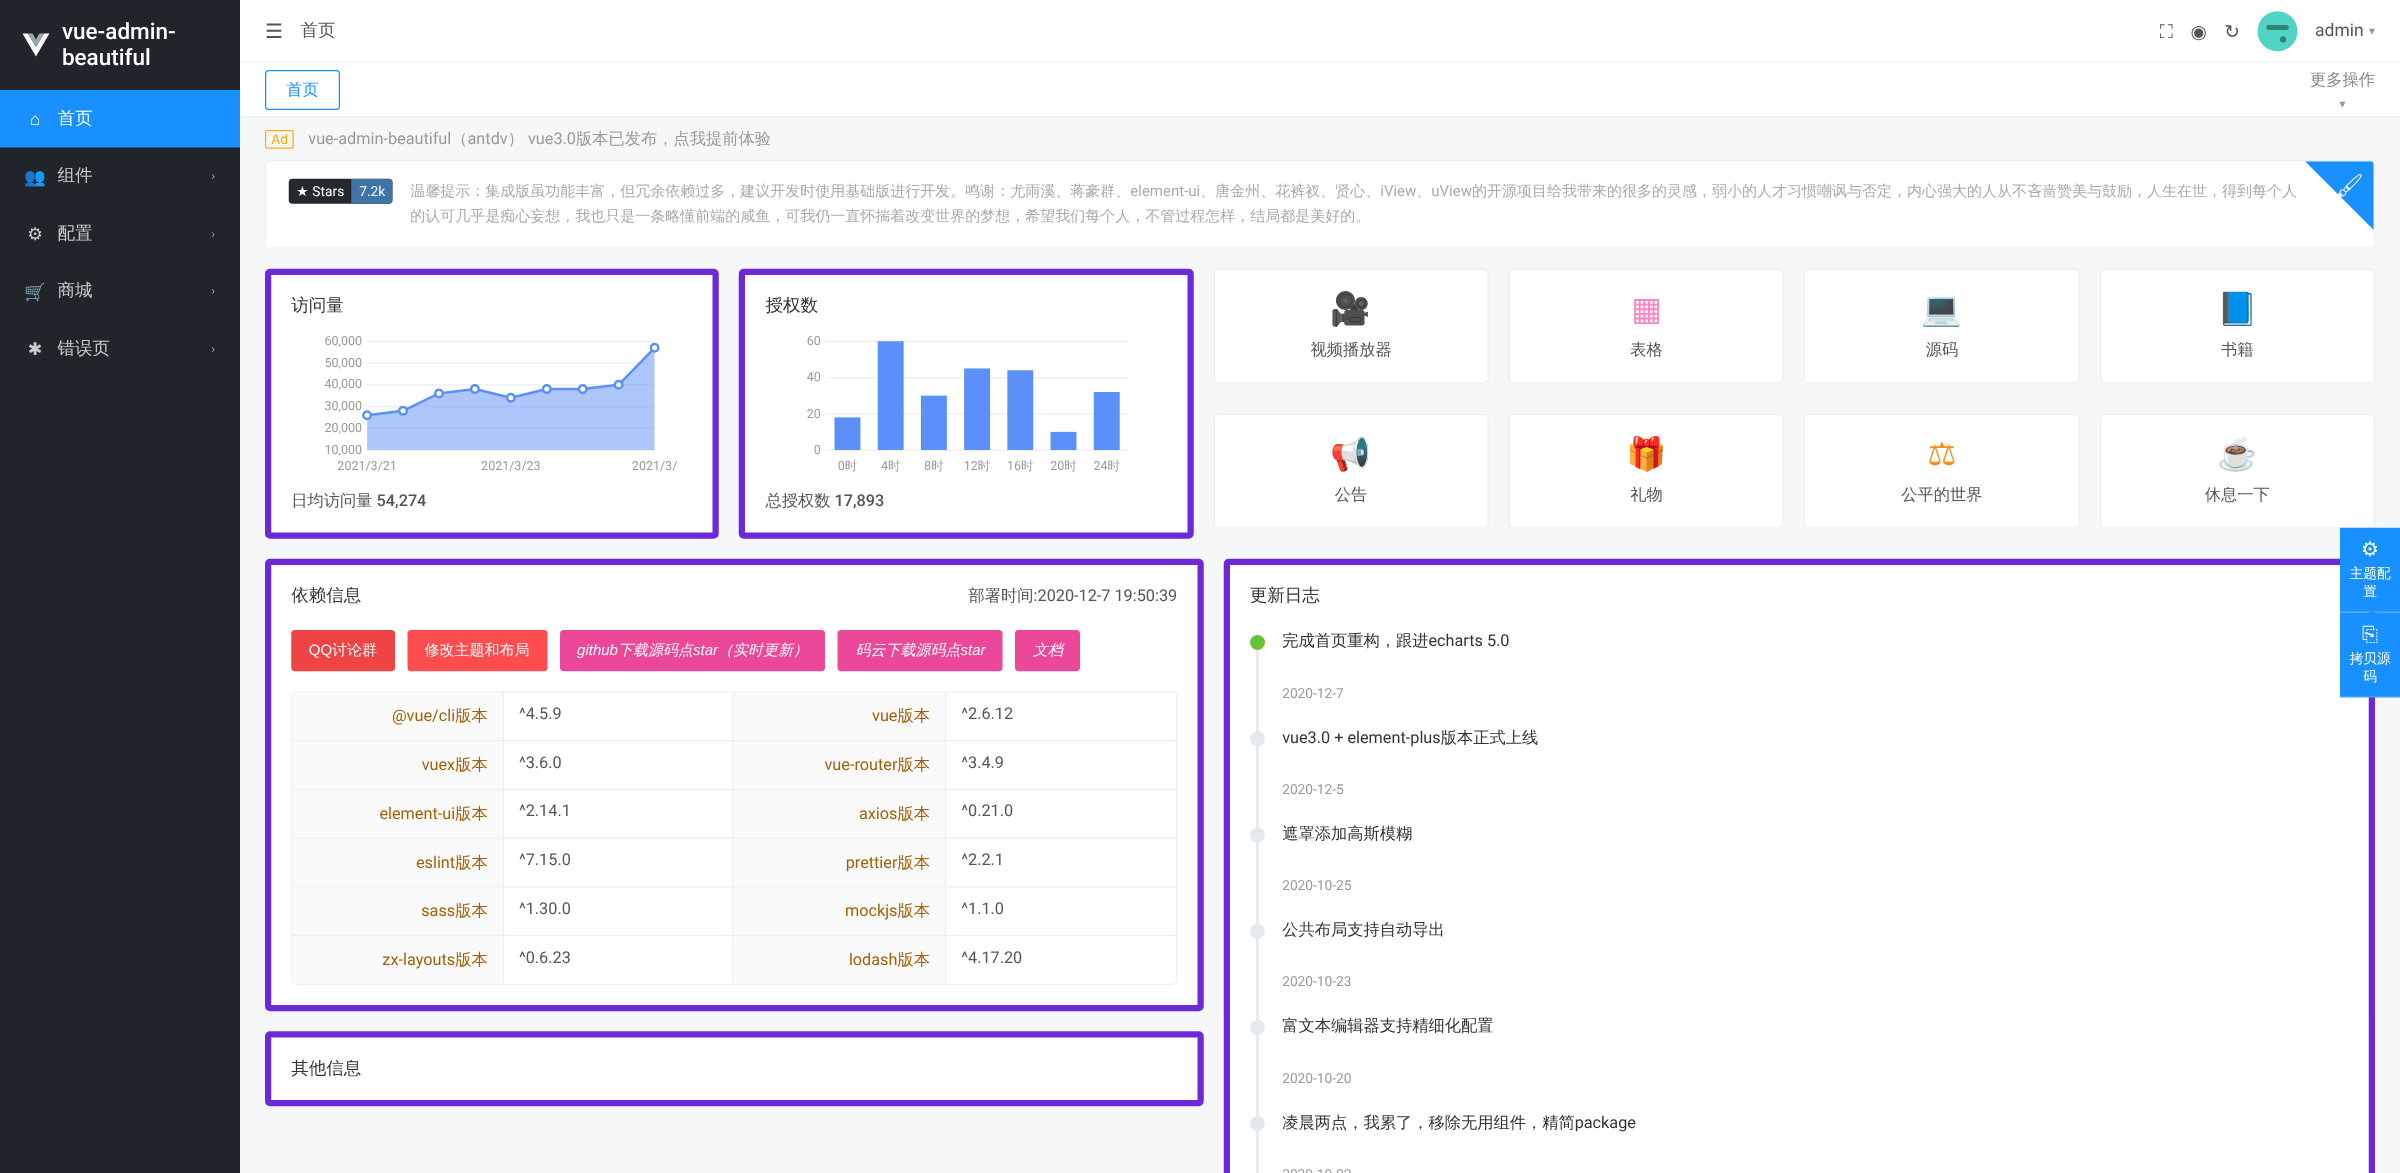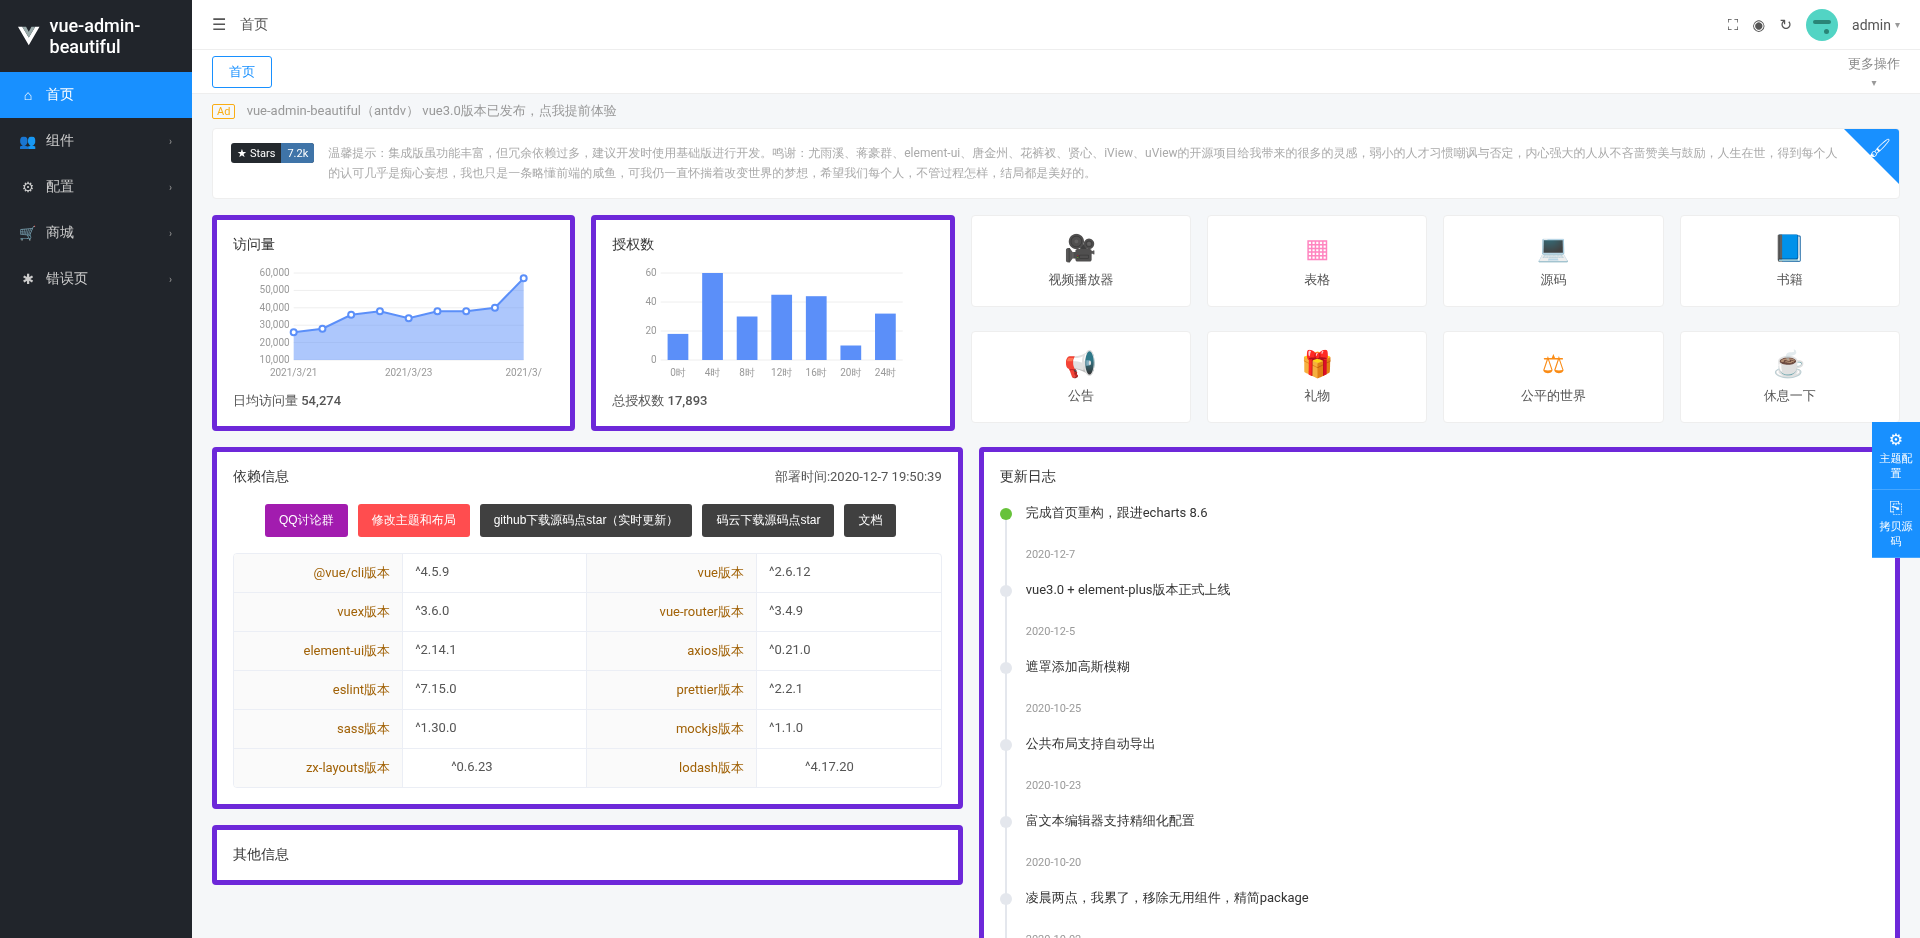--- a/index.html
+++ b/index.html
@@ -76,28 +76,28 @@
 .row2 { display: flex; gap: 16px; }
 .deps-col { flex: 0 0 calc(44% + 8px); display: flex; flex-direction: column; gap: 16px; }
 .changelog-col { flex: 1; }
 
 .card-header { display: flex; justify-content: space-between; align-items: center; margin-bottom: 18px; }
 .card-header-title { font-size: 14px; color: #333; }
 .deploy-time { color: #555; font-size: 13px; }
 
 .btn-row { display: flex; gap: 10px; margin-bottom: 16px; flex-wrap: wrap; }
 .btn { padding: 8px 14px; border: none; border-radius: 3px; color: #fff; font-size: 12px; cursor: pointer; }
-.btn-blue { background: #a21caf; margin-left: 32px; }
+.btn-blue { background: #ef4444; }
 .btn-red { background: #ff4d4f; }
-.btn-orange { background: #404040; }
+.btn-orange { background: #ec4899; font-style: italic; }
 
 .dep-table { display: grid; grid-template-columns: repeat(2, 1fr); border: 1px solid #ebeef5; border-radius: 4px; overflow: hidden; }
 .dep-cell { display: flex; border-bottom: 1px solid #ebeef5; }
 .dep-cell:nth-child(odd) { border-right: 1px solid #ebeef5; }
-.dep-cell:nth-last-child(-n+2) { border-bottom: none; gap: 36px; }
+.dep-cell:nth-last-child(-n+2) { border-bottom: none; }
 .dep-label { width: 48%; background: #fafafa; padding: 10px 12px; text-align: right; color: #a16207; font-size: 13px; border-right: 1px solid #ebeef5; }
 .dep-value { flex: 1; padding: 10px 12px; color: #555; font-size: 13px; }
 
 
 .timeline { list-style: none; position: relative; }
 .timeline::before { content: ''; position: absolute; left: 5px; top: 10px; bottom: 0; width: 2px; background: #e4e7ed; }
 .timeline-item { position: relative; padding-left: 26px; padding-bottom: 20px; }
 .timeline-dot { position: absolute; left: 0; top: 4px; width: 12px; height: 12px; border-radius: 50%; background: #e4e7ed; }
 .timeline-item.latest .timeline-dot { background: #67c23a; }
 .timeline-title { color: #333; font-size: 13px; margin-bottom: 6px; }
@@ -380,21 +380,21 @@
           </div>
         </div>
 
         <div class="card changelog-col">
           <div class="card-header">
             <span class="card-header-title">更新日志</span>
           </div>
           <ul class="timeline" id="timeline">
               <li class="timeline-item latest">
                 <span class="timeline-dot"></span>
-                <div class="timeline-title">完成首页重构，跟进echarts 8.6</div>
+                <div class="timeline-title">完成首页重构，跟进echarts 5.0</div>
                 <div class="timeline-date">2020-12-7</div>
               </li>
               <li class="timeline-item">
                 <span class="timeline-dot"></span>
                 <div class="timeline-title">vue3.0 + element-plus版本正式上线</div>
                 <div class="timeline-date">2020-12-5</div>
               </li>
               <li class="timeline-item">
                 <span class="timeline-dot"></span>
                 <div class="timeline-title">遮罩添加高斯模糊</div>

